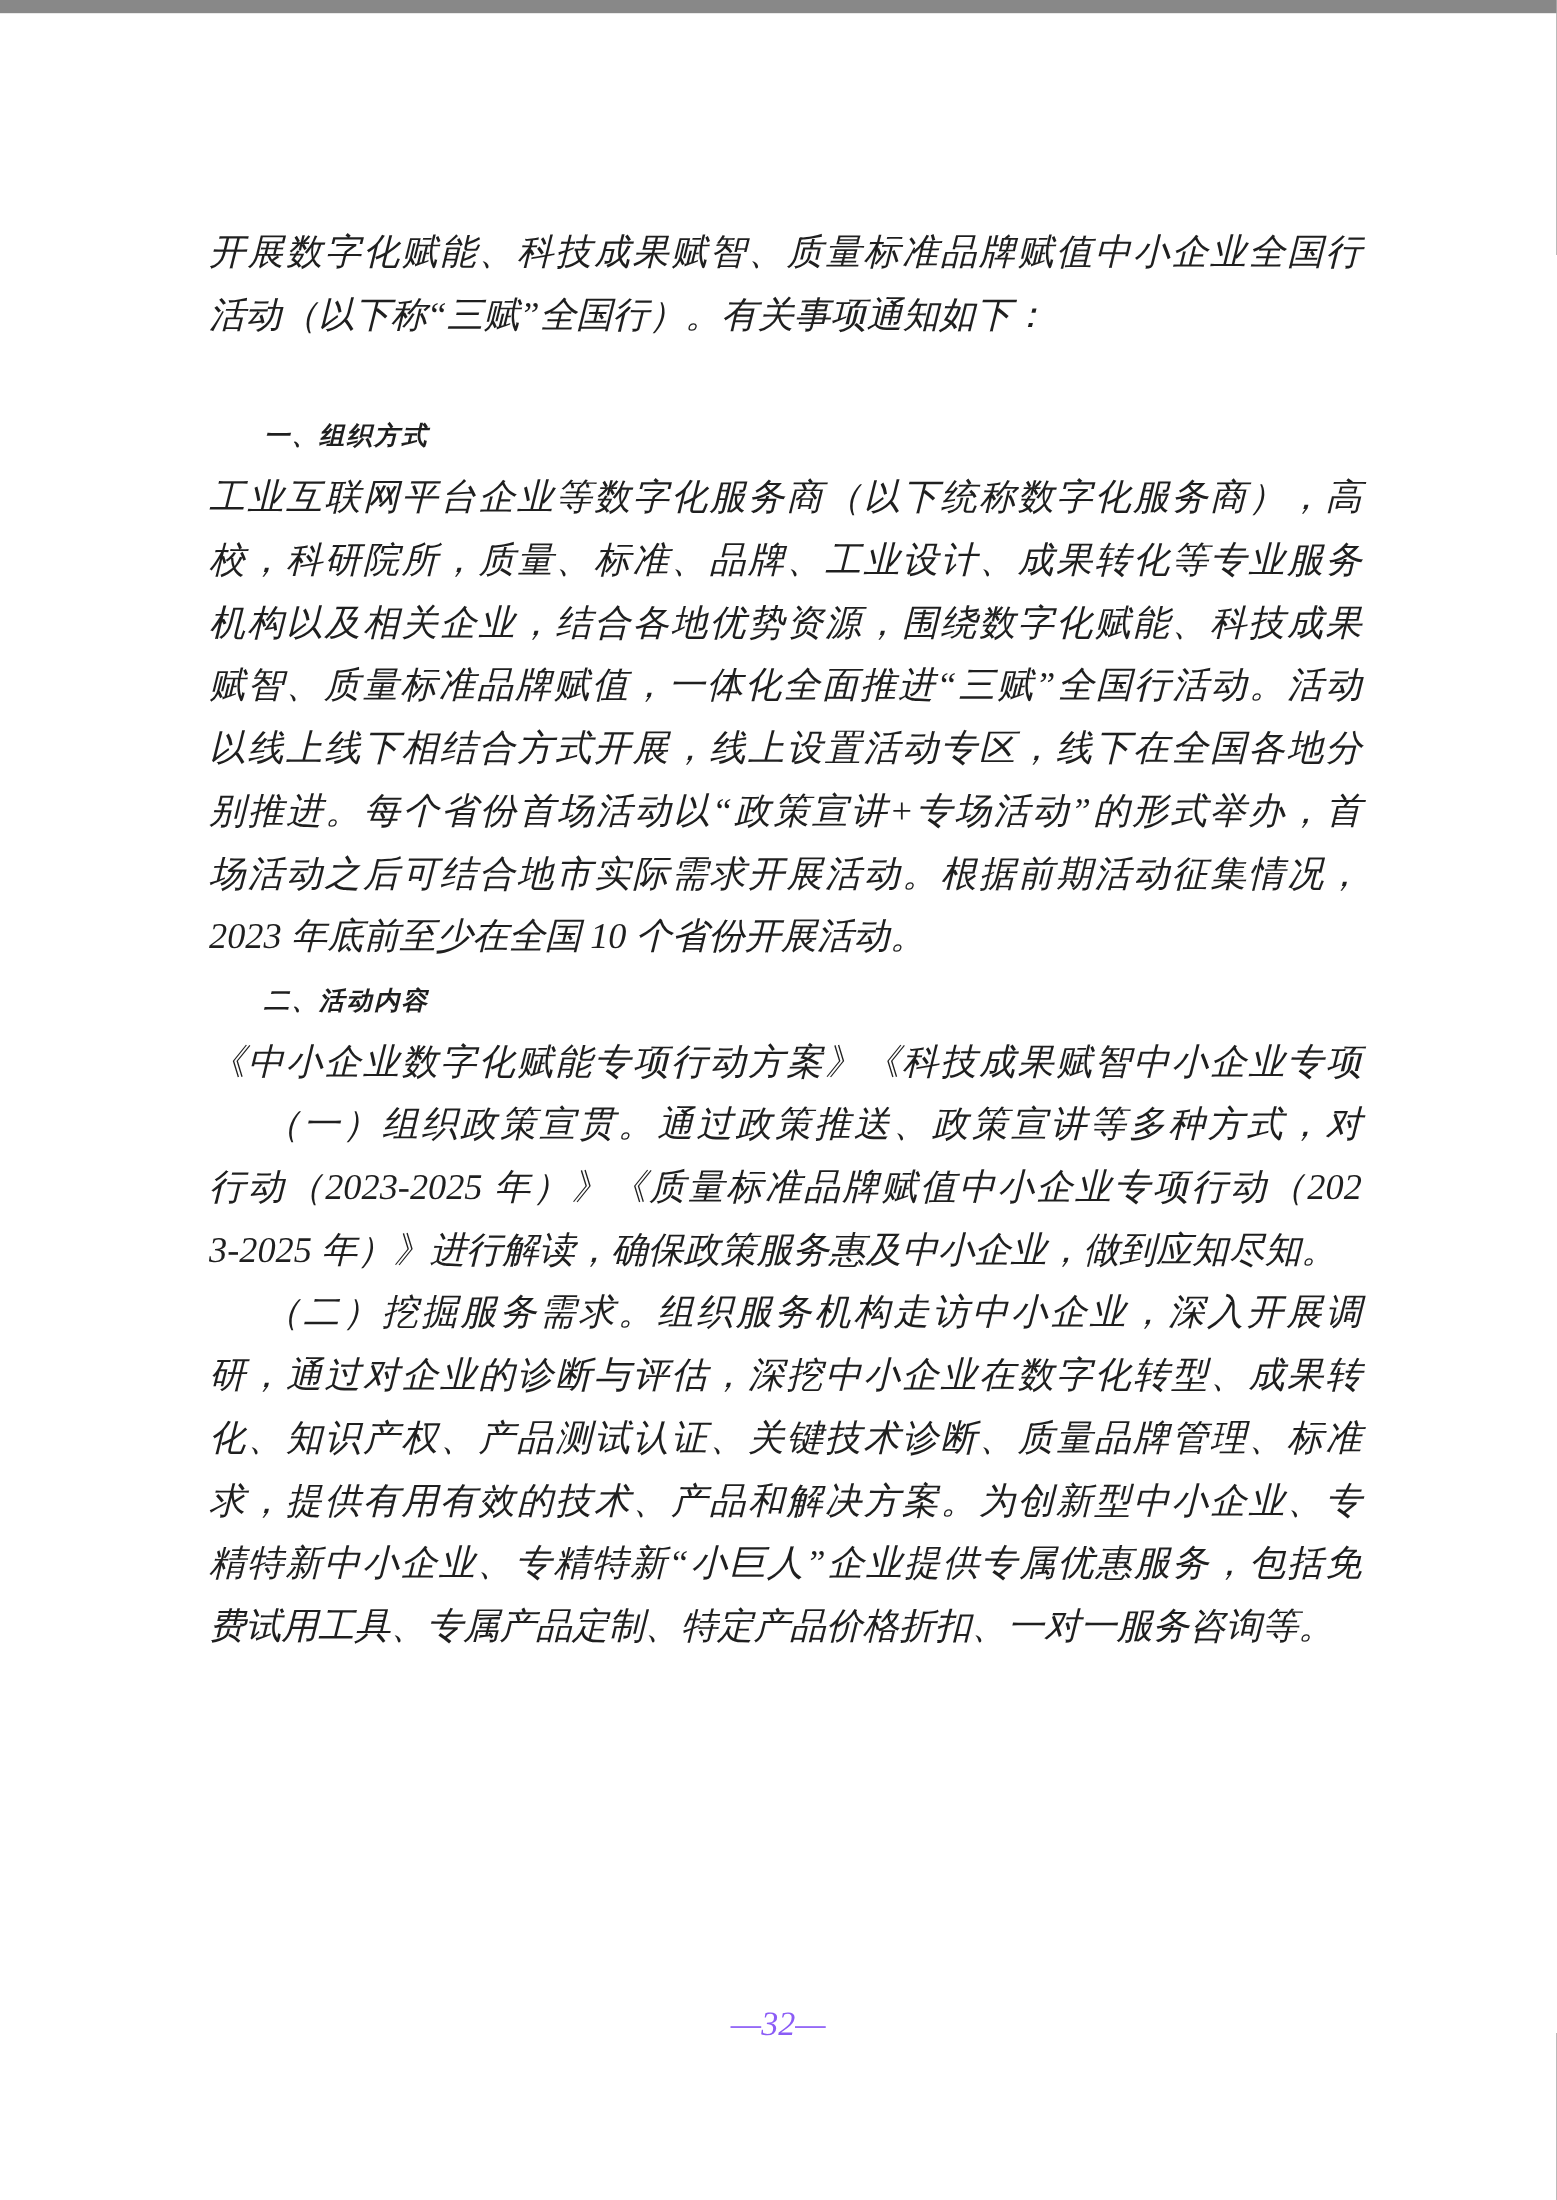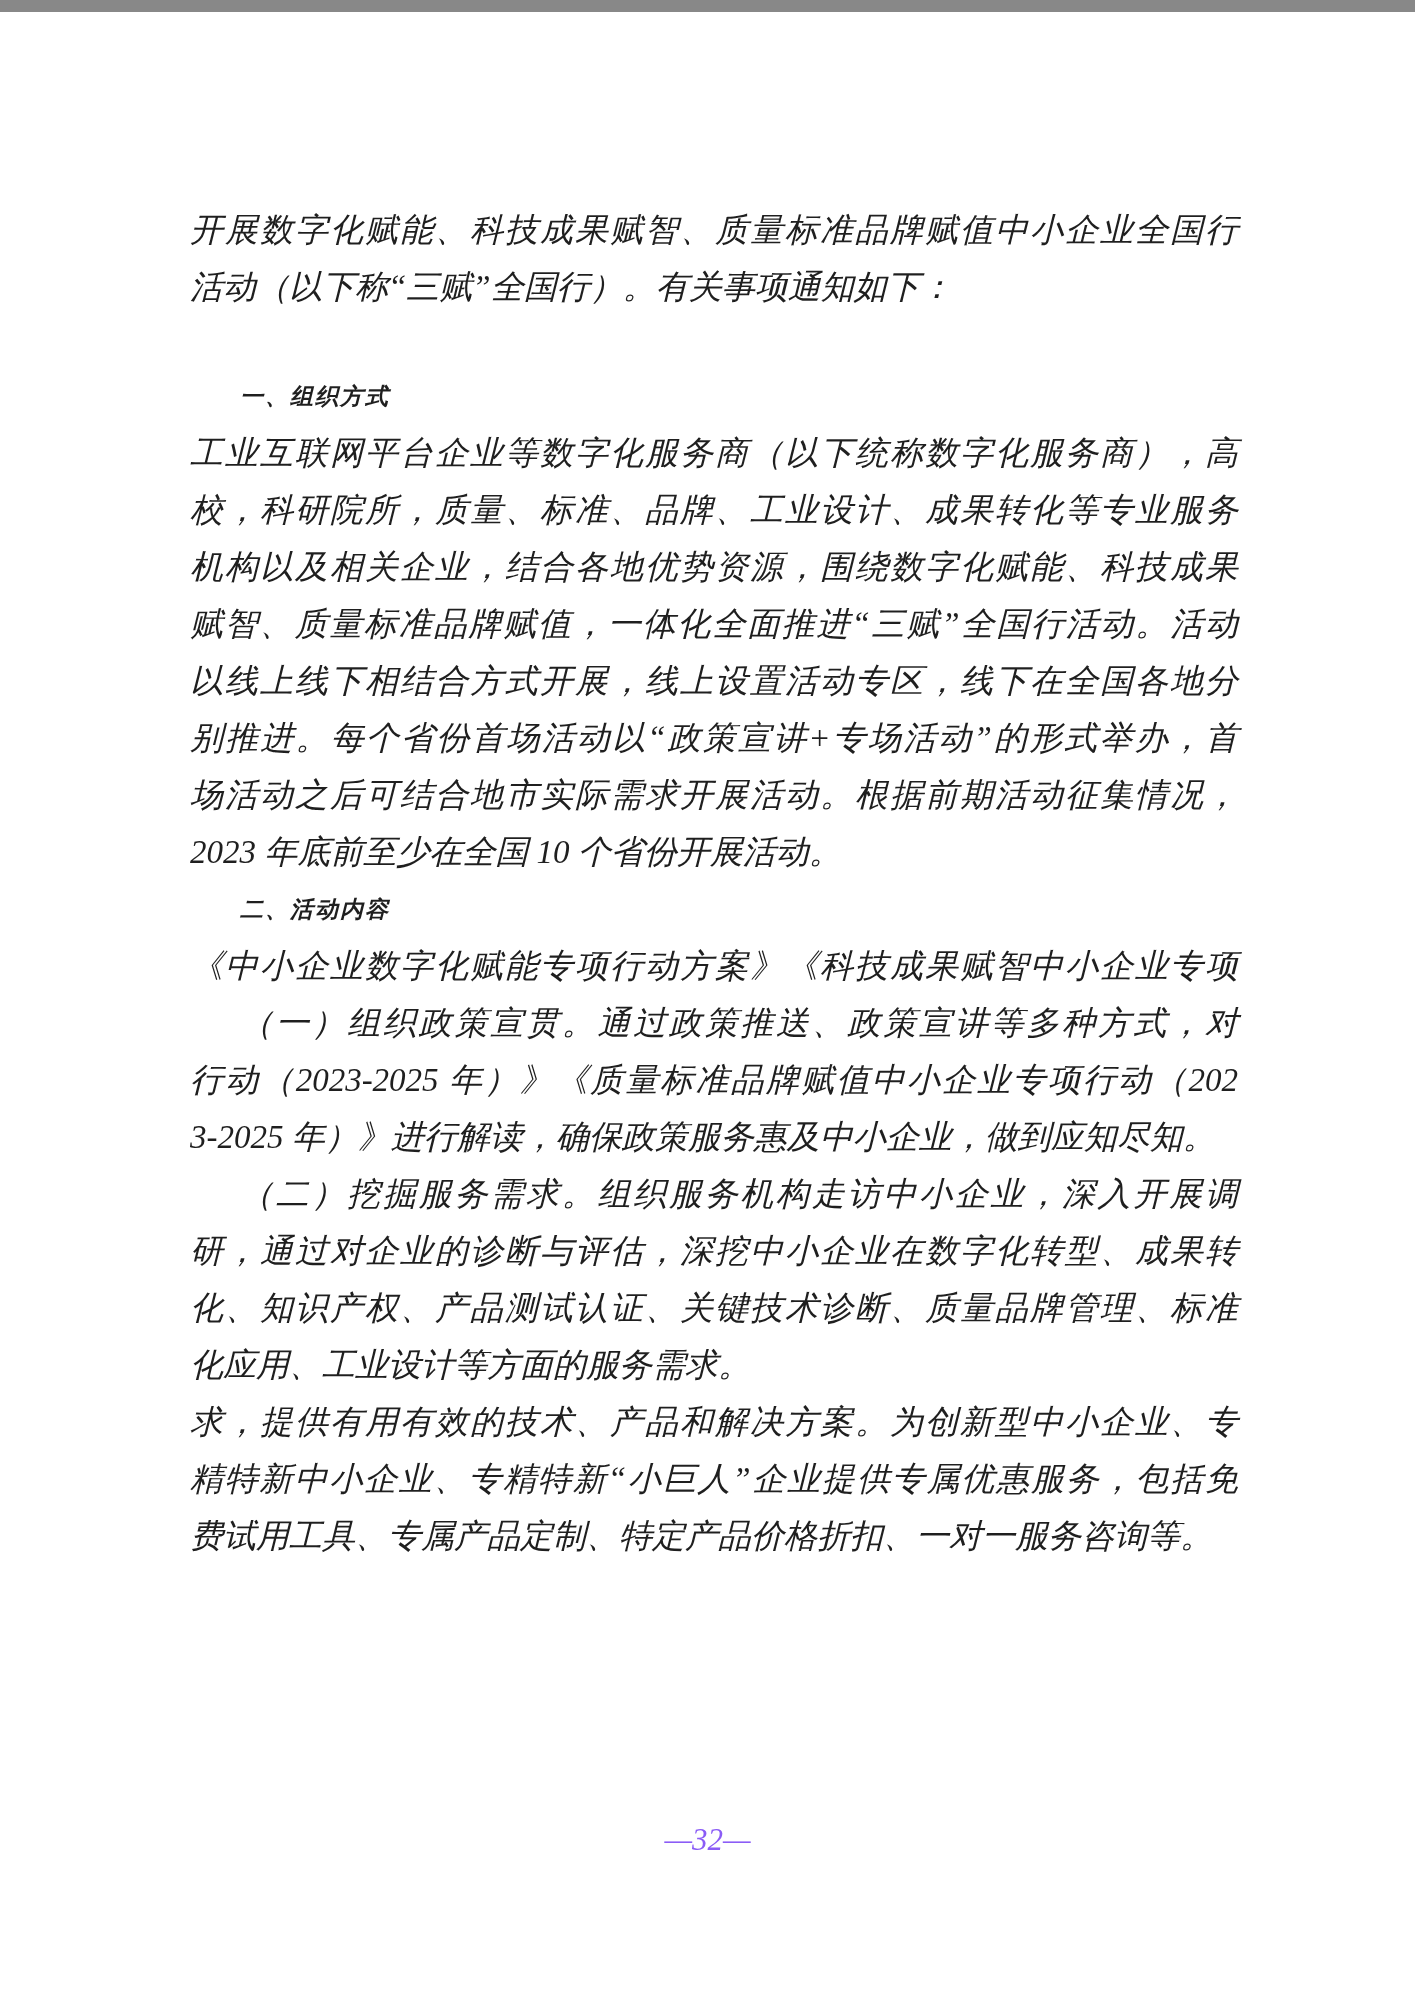--- a/index.html
+++ b/index.html
@@ -78,21 +78,20 @@
     <h2 class="heading">二、活动内容</h2>
 
     <div class="line">《中小企业数字化赋能专项行动方案》《科技成果赋智中小企业专项</div>
     <div class="line indent">（一）组织政策宣贯。通过政策推送、政策宣讲等多种方式，对</div>
     <div class="line">行动（2023-2025 年）》《质量标准品牌赋值中小企业专项行动（202</div>
     <div class="line last">3-2025 年）》进行解读，确保政策服务惠及中小企业，做到应知尽知。</div>
 
     <div class="line indent">（二）挖掘服务需求。组织服务机构走访中小企业，深入开展调</div>
     <div class="line">研，通过对企业的诊断与评估，深挖中小企业在数字化转型、成果转</div>
     <div class="line">化、知识产权、产品测试认证、关键技术诊断、质量品牌管理、标准</div>
-    <div class="line last">化应用、工业设计等方面的服务需求。</div>
 
     <div class="line">求，提供有用有效的技术、产品和解决方案。为创新型中小企业、专</div>
     <div class="line">精特新中小企业、专精特新“小巨人”企业提供专属优惠服务，包括免</div>
     <div class="line last">费试用工具、专属产品定制、特定产品价格折扣、一对一服务咨询等。</div>
 
   </div>
 
   <div class="footer">—32—</div>
 </div>
 

